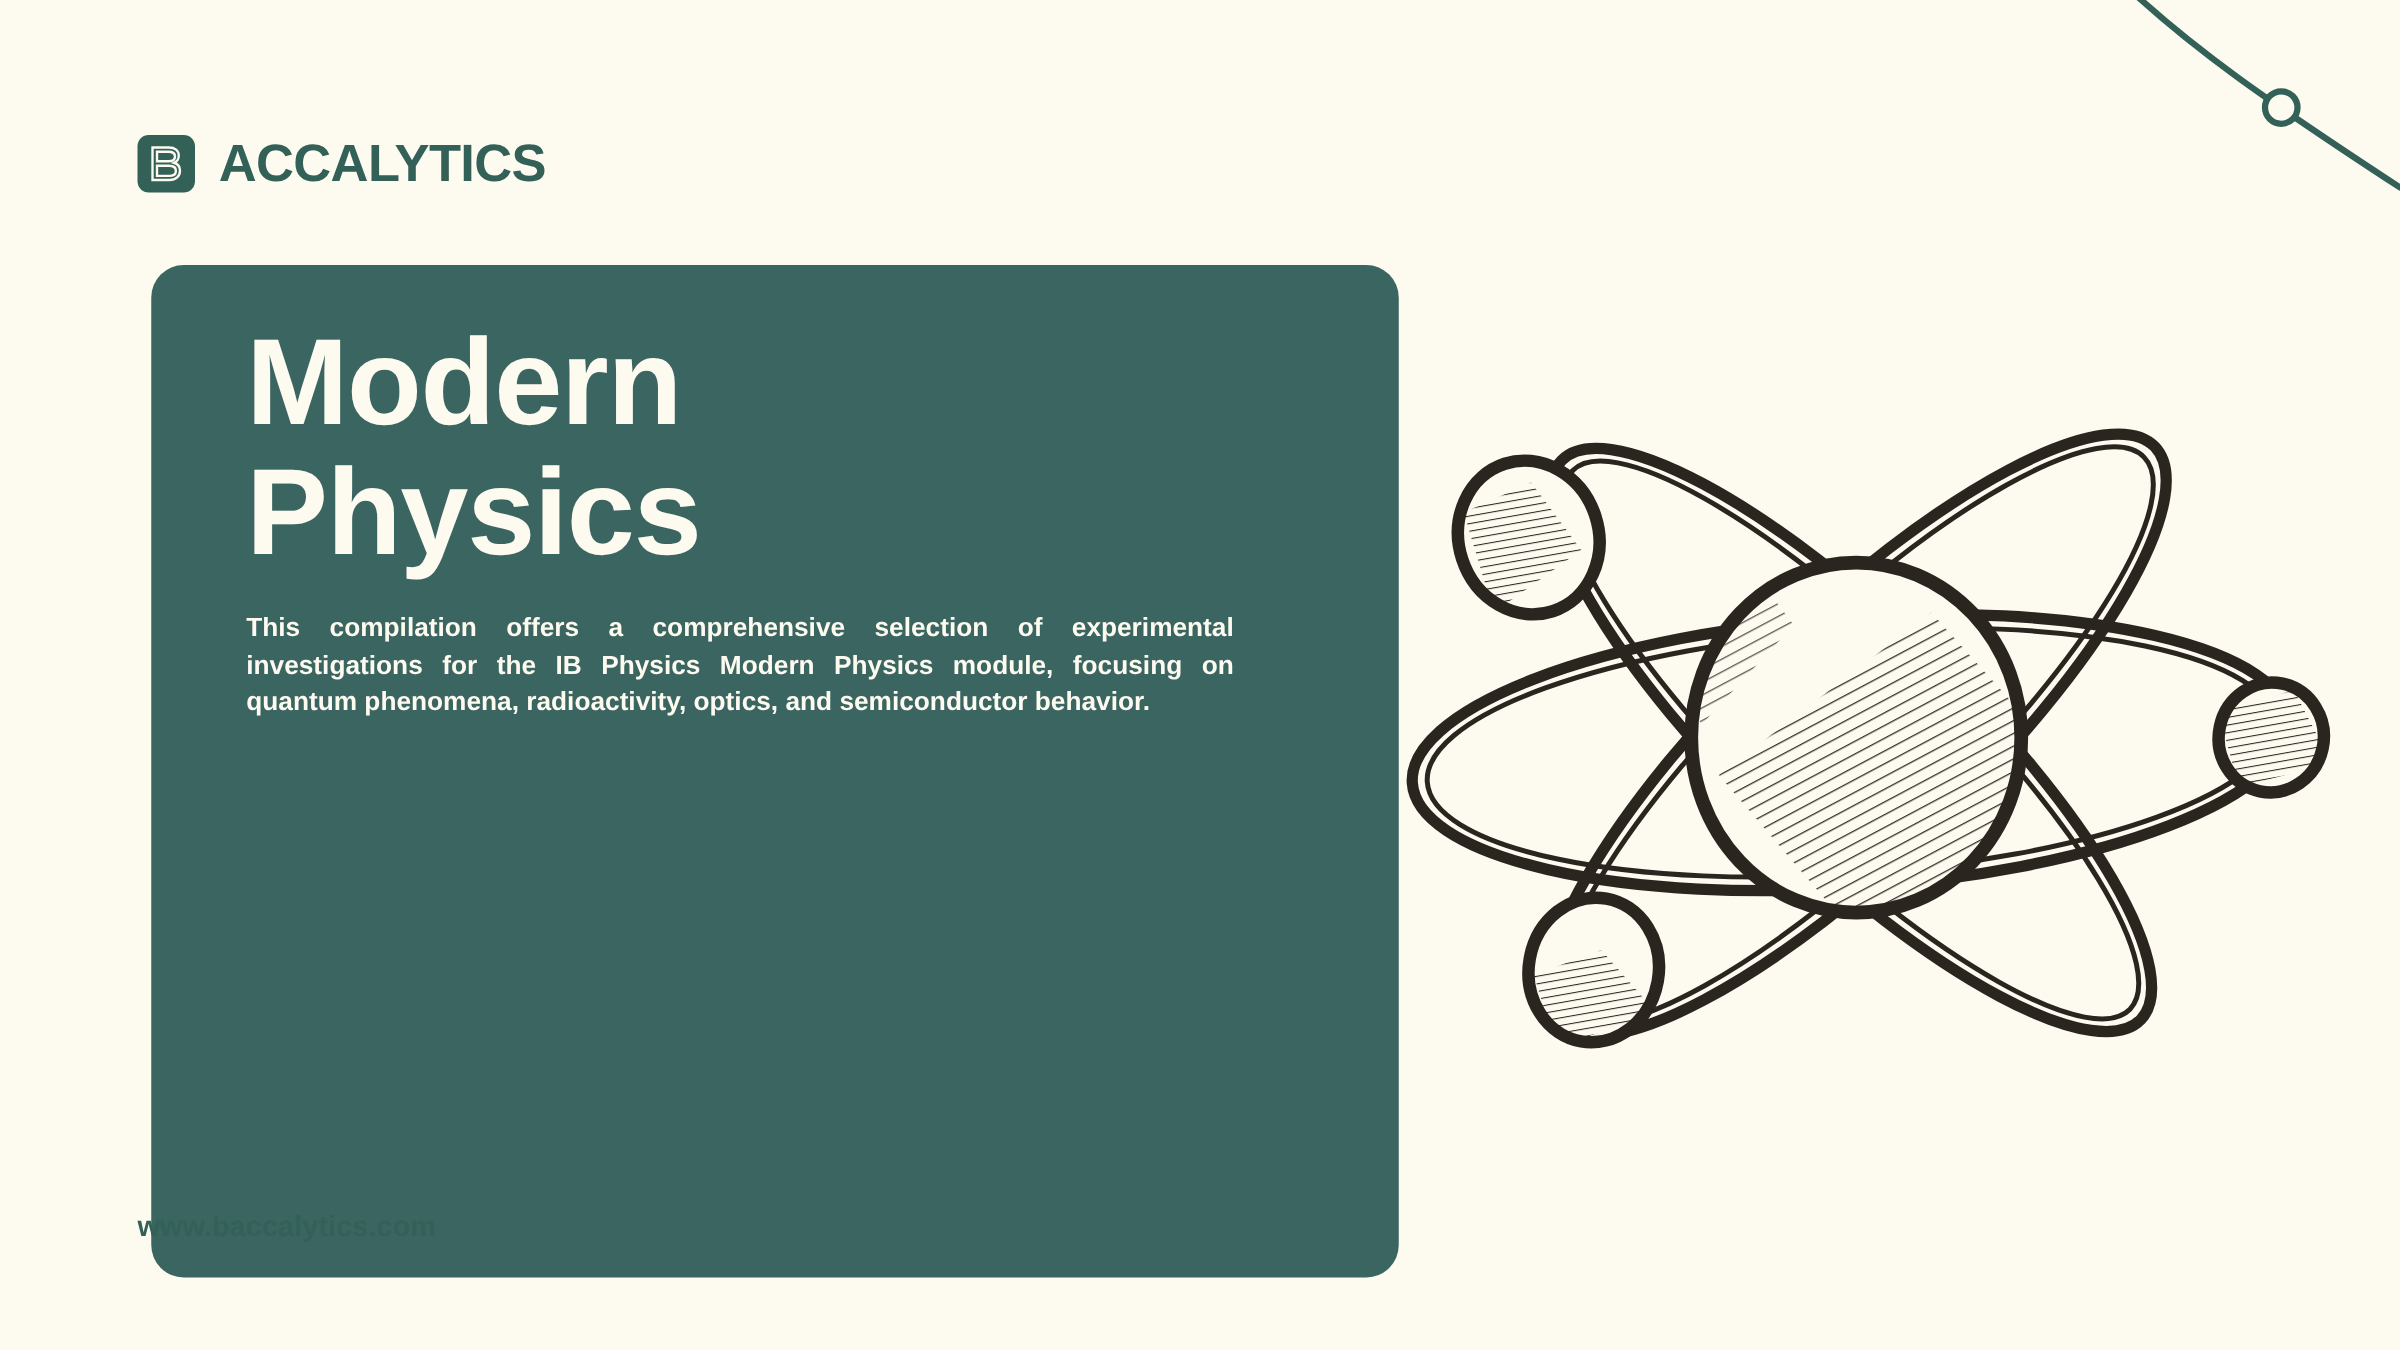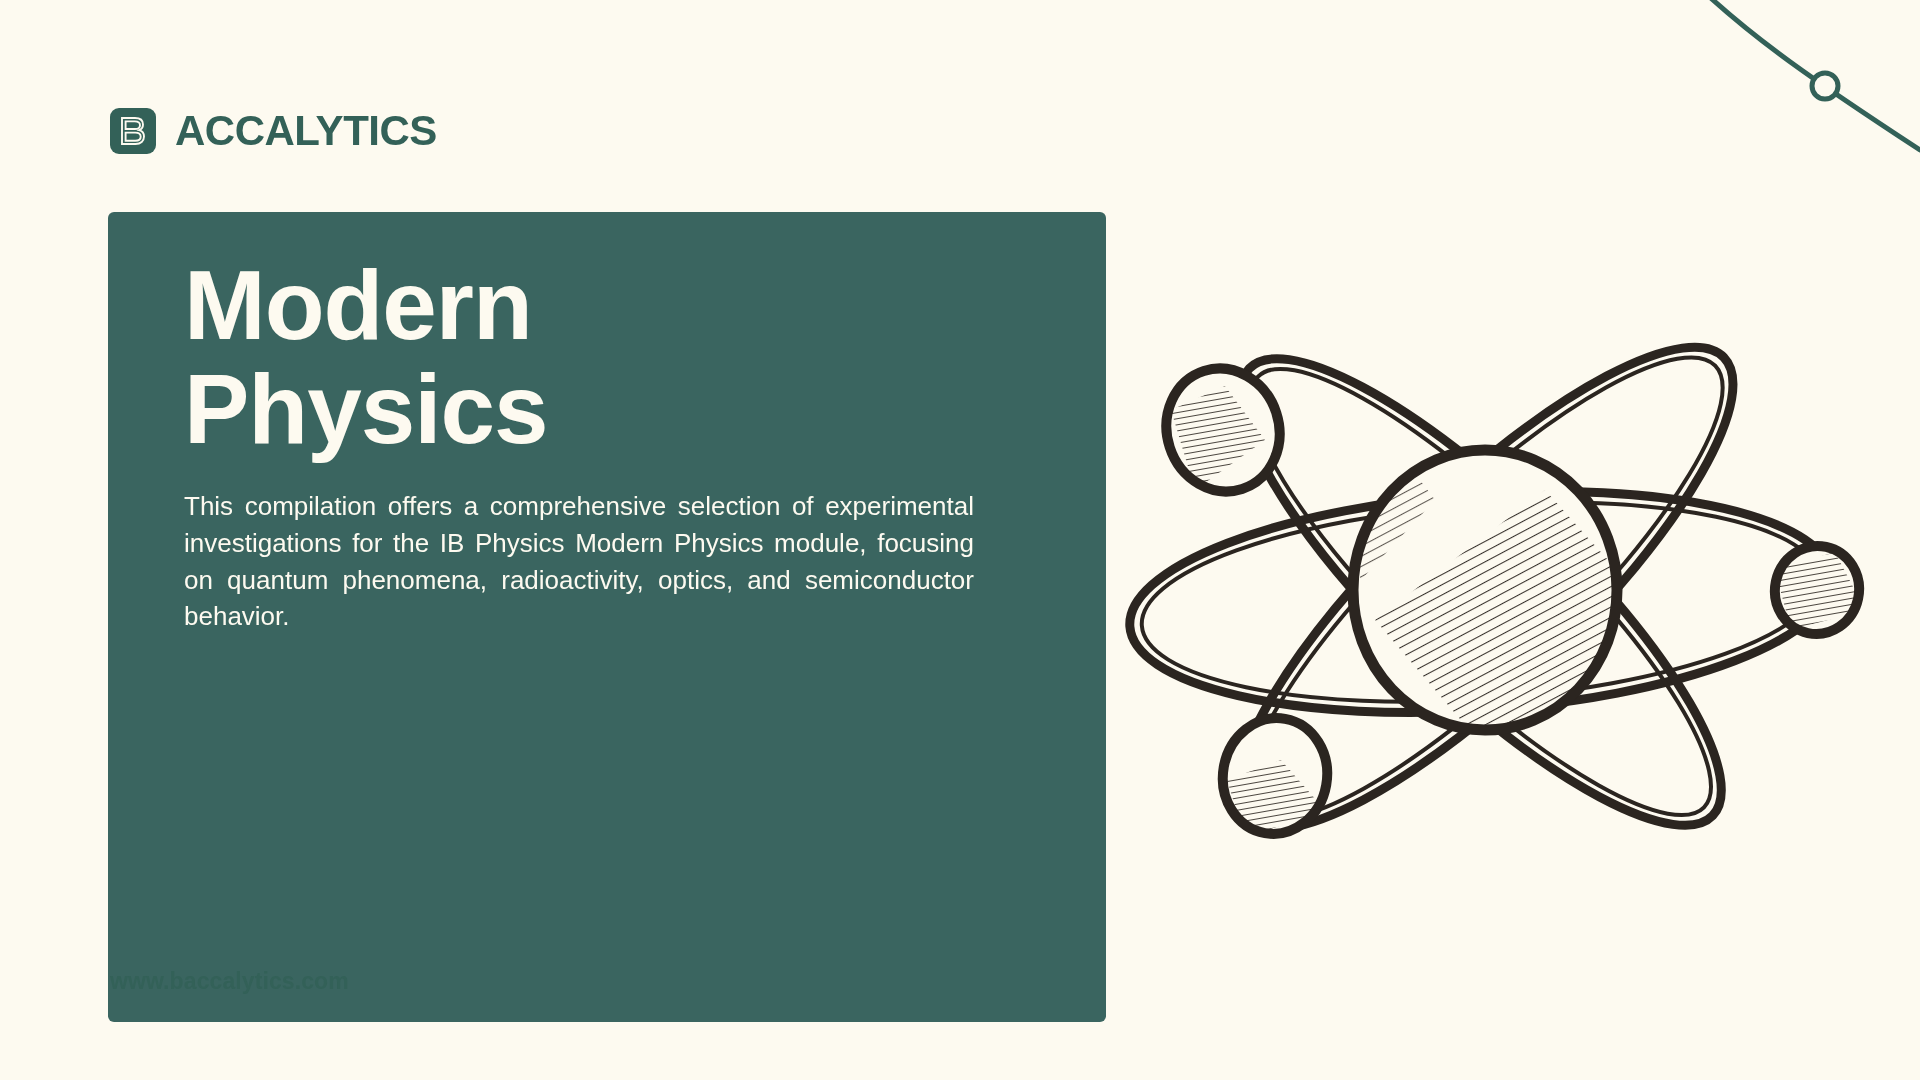--- a/index.html
+++ b/index.html
@@ -60,46 +60,46 @@
     letter-spacing: -0.5px;
     color: #336158;
     line-height: 1;
     margin-left: 2px;
     white-space: nowrap;
   }
 
   
   .card {
     position: absolute;
-    left: 108px;
+    left: 121px;
     top: 212px;
     width: 998px;
     height: 810px;
     background: #3a6560;
-    border-radius: 6px;
+    border-radius: 26px;
     box-sizing: border-box;
     padding: 42px 64px 40px 76px;
   }
   .card-title {
     color: #fdfaf0;
     font-size: 98px;
     font-weight: 700;
     line-height: 1.06;
     letter-spacing: -1px;
     margin: 0;
     white-space: pre-line;
   }
   .card-body {
     color: #fdfaf0;
-    font-size: 26px;
+    font-size: 21px;
     line-height: 1.42;
     text-align: justify;
     margin: 26px 0 0 0;
     max-width: 790px;
-    font-weight: 400;
+    font-weight: 700;
   }
 
   
   .site-url {
     position: absolute;
     left: 110px;
     top: 968px;
     font-size: 23px;
     font-weight: 700;
     color: #336158;

